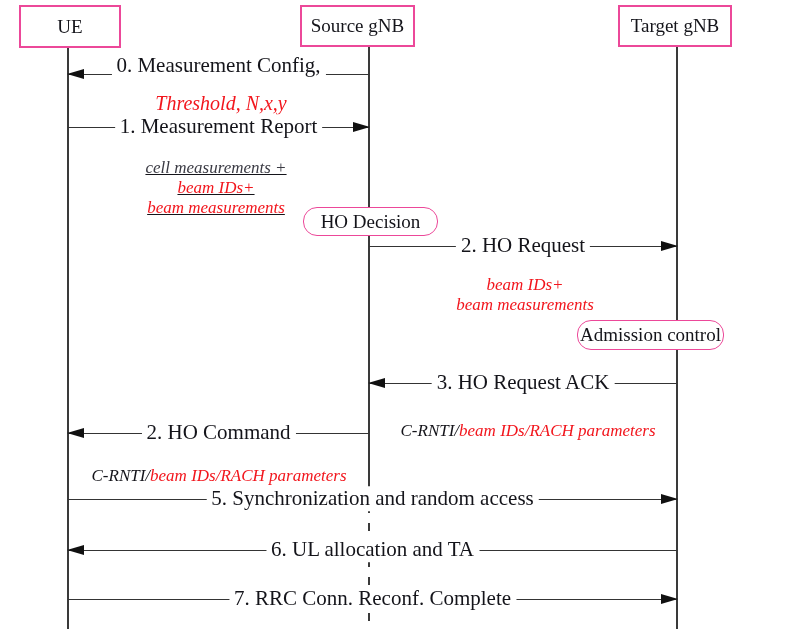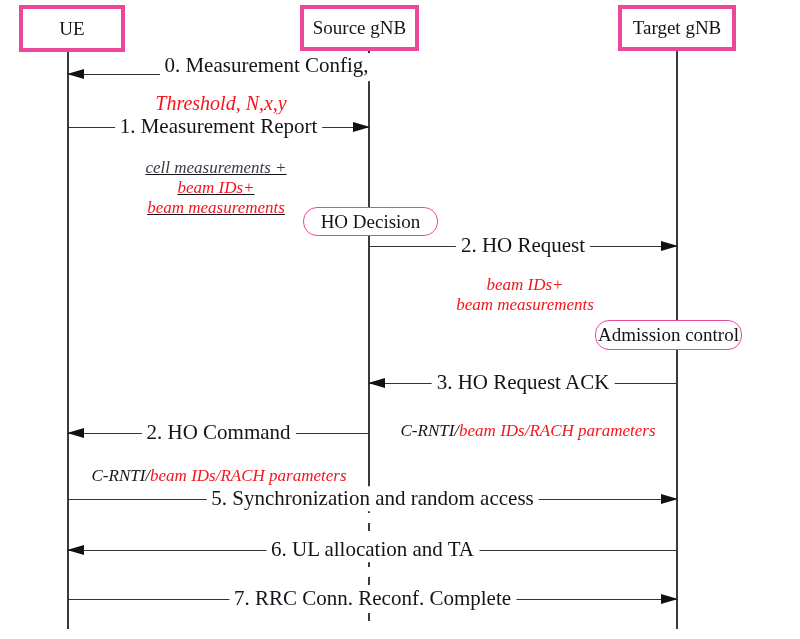--- a/index.html
+++ b/index.html
@@ -2,47 +2,47 @@
 <html><head>
 <meta charset="utf-8">
 <style>
   html,body{margin:0;padding:0;background:#ffffff;}
   #canvas{
     position:relative;width:800px;height:639px;background:#ffffff;
     font-family:"Liberation Serif","DejaVu Serif",serif;color:#14141a;overflow:hidden;
   }
   
   .box{
-    position:absolute;background:#ffffff;border:4px solid #ec4899;
+    position:absolute;background:#ffffff;border:2px solid #ec4899;
     display:flex;align-items:center;justify-content:center;
     font-size:19px;white-space:nowrap;z-index:5;
   }
   .box.process{border-width:1.5px;border-radius:14px;}
   #box-ue{left:19px;top:5px;width:98px;height:39px;}
   #box-source{left:300px;top:5px;width:111px;height:38px;}
   #box-target{left:618px;top:5px;width:110px;height:38px;}
   #box-hodecision{left:303px;top:207px;width:133px;height:27px;}
-  #box-admission{left:595px;top:320px;width:145px;height:28px;}
+  #box-admission{left:577px;top:320px;width:145px;height:28px;}
   
   .lifeline{position:absolute;width:1.5px;background:#3a3a3a;z-index:1;}
   #ll-ue{left:67px;top:44px;height:585px;}
   #ll-source-solid{left:368px;top:43px;height:444px;}
   #ll-source-dashed{
     left:368px;top:487px;height:142px;background:none;
     background-image:repeating-linear-gradient(to bottom,#3a3a3a 0 8px,transparent 8px 18px);
   }
   #ll-target{left:676px;top:43px;height:586px;}
   
   .msg{position:absolute;height:0;z-index:3;}
   .msg .shaft{position:absolute;left:0;right:0;top:-1px;height:0;border-top:1.6px solid #343434;}
   .msg .label{
     position:absolute;left:50%;transform:translate(-50%,-55%);
     background:#ffffff;padding:0 5px;font-size:21px;white-space:nowrap;z-index:4;
   }
-  .msg .label.raised{transform:translate(-50%,-78%);padding-bottom:3px;margin-left:48px;}
+  .msg .label.raised{transform:translate(-50%,-78%);padding-bottom:3px;}
   .ah{position:absolute;width:0;height:0;border-top:5.5px solid transparent;
       border-bottom:5.5px solid transparent;top:-6px;z-index:4;}
   .ah.right{right:-1px;border-left:17px solid #111111;}
   .ah.left{left:-1px;border-right:17px solid #111111;}
   #m0{left:68px;width:301px;top:75px;}
   #m1{left:68px;width:301px;top:128px;}
   #m2{left:369px;width:308px;top:247px;}
   #m3{left:369px;width:308px;top:384px;}
   #m4{left:68px;width:301px;top:434px;}
   #m5{left:68px;width:609px;top:500px;}

